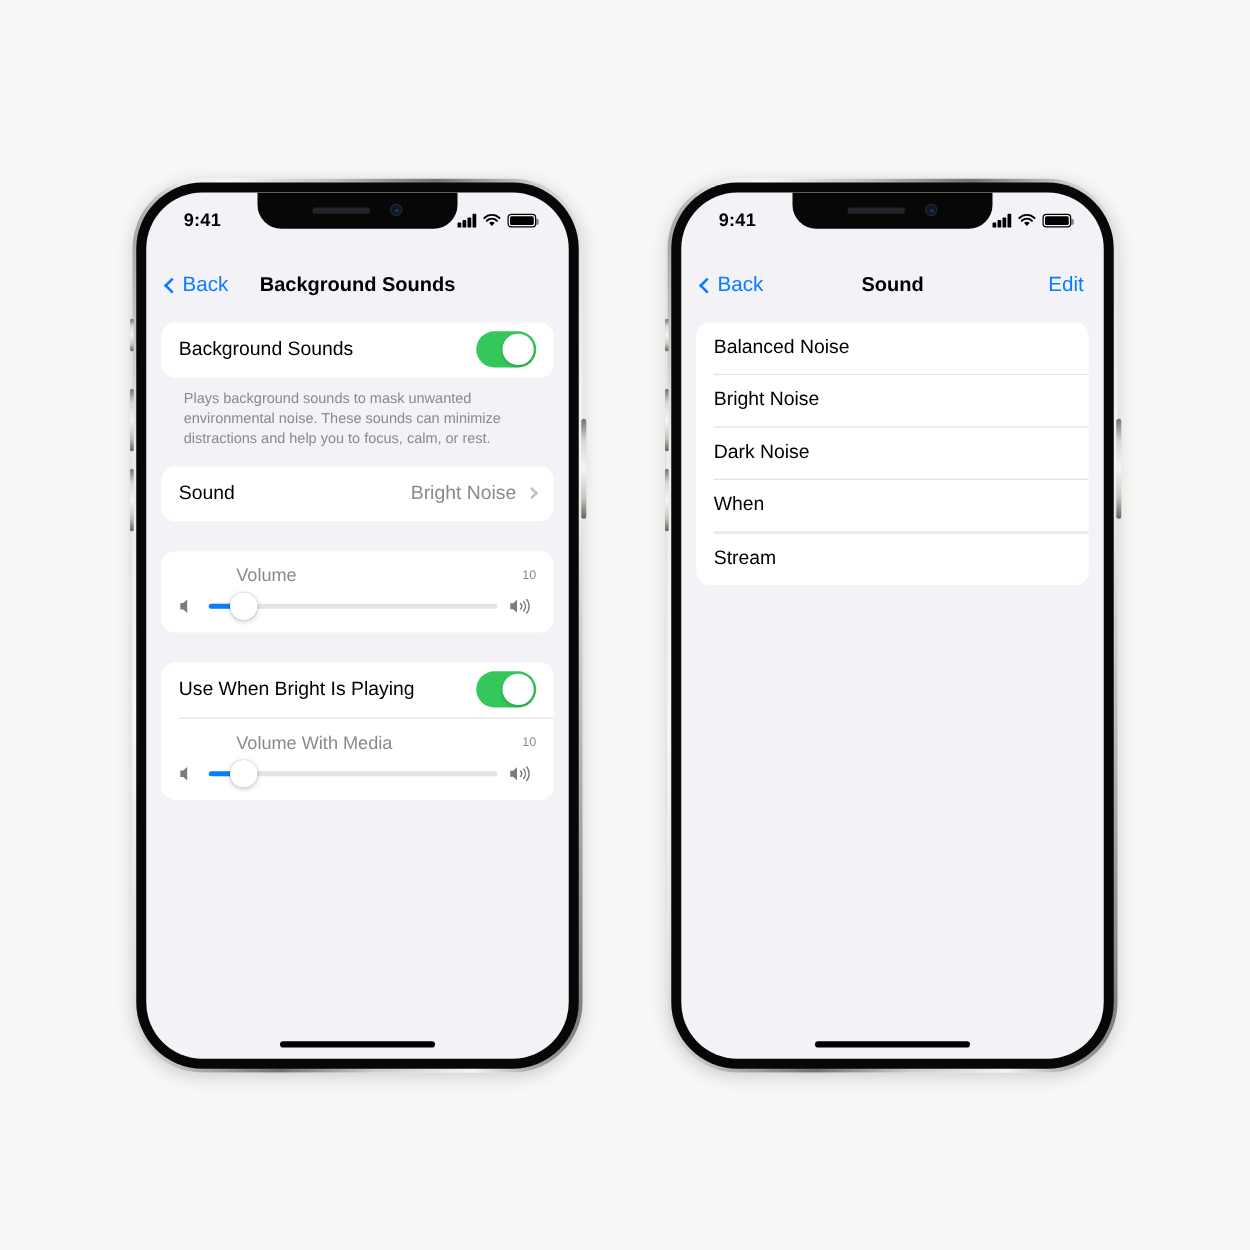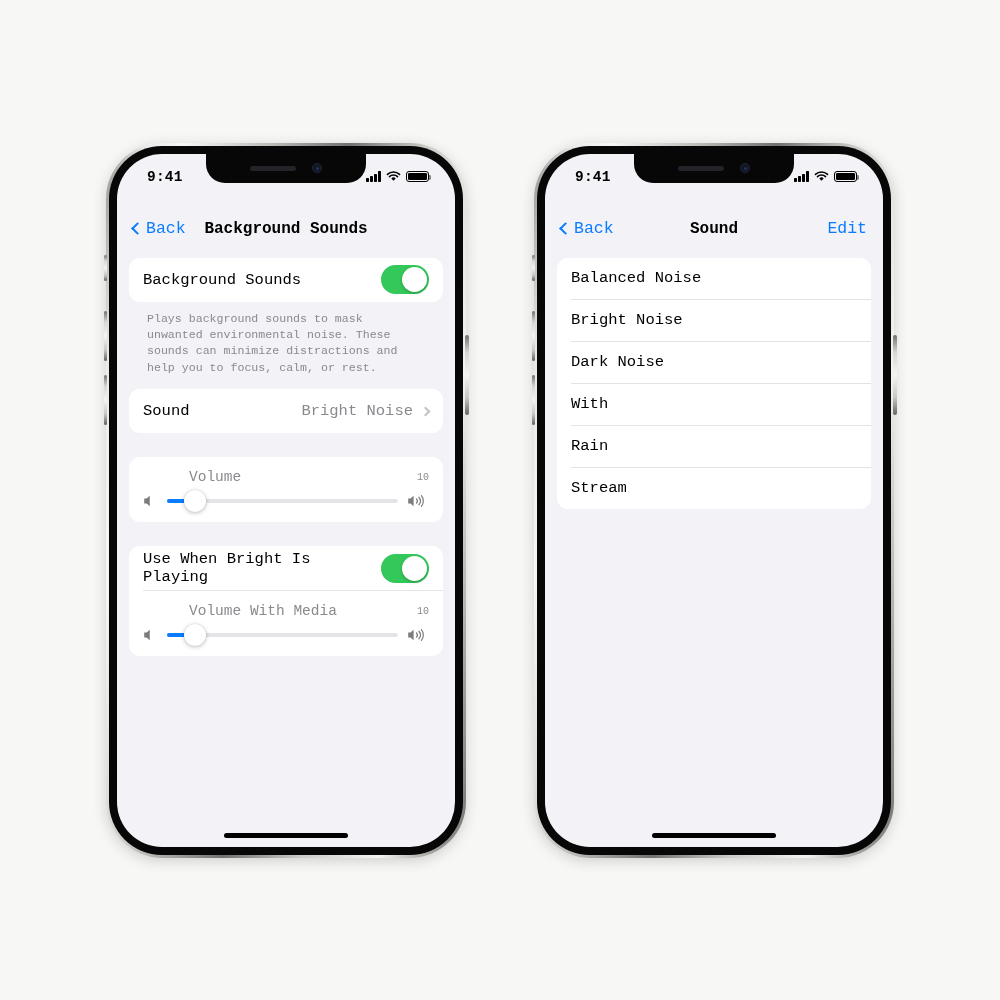--- a/index.html
+++ b/index.html
@@ -45,21 +45,20 @@
     border-radius: 53px;
     background: #070707;
   }
 
   .screen {
     position: absolute;
     top: 11px; left: 11px; right: 11px; bottom: 11px;
     border-radius: 45px;
     background: #F2F2F7;
     overflow: hidden;
-    font-family: Liberation Mono, monospace;
   }
 
   
   .btn-side {
     position: absolute;
     background: linear-gradient(180deg,#6e716d 0%, #d6d8d4 22%, #f4f5f2 50%, #c6c9c4 78%, #62655f 100%);
     border-radius: 2px;
   }
   .btn-mute  { left: -2.5px; top: 112px;  width: 3.5px; height: 26px; }
   .btn-volup { left: -2.5px; top: 168px;  width: 3.5px; height: 50px; }
@@ -510,24 +509,23 @@
 
           <div class="list-row">Balanced Noise</div>
           <div class="divider"></div>
 
           <div class="list-row">Bright Noise</div>
           <div class="divider"></div>
 
           <div class="list-row">Dark Noise</div>
           <div class="divider"></div>
 
-          <div class="list-row">With</div>
+          <div class="list-row">When</div>
           <div class="divider"></div>
 
-          <div class="list-row">Rain</div>
           <div class="divider"></div>
 
           <div class="list-row">Stream</div>
 
         </div>
       </div>
 
       <div class="home-indicator"></div>
     </div>
   </div>

